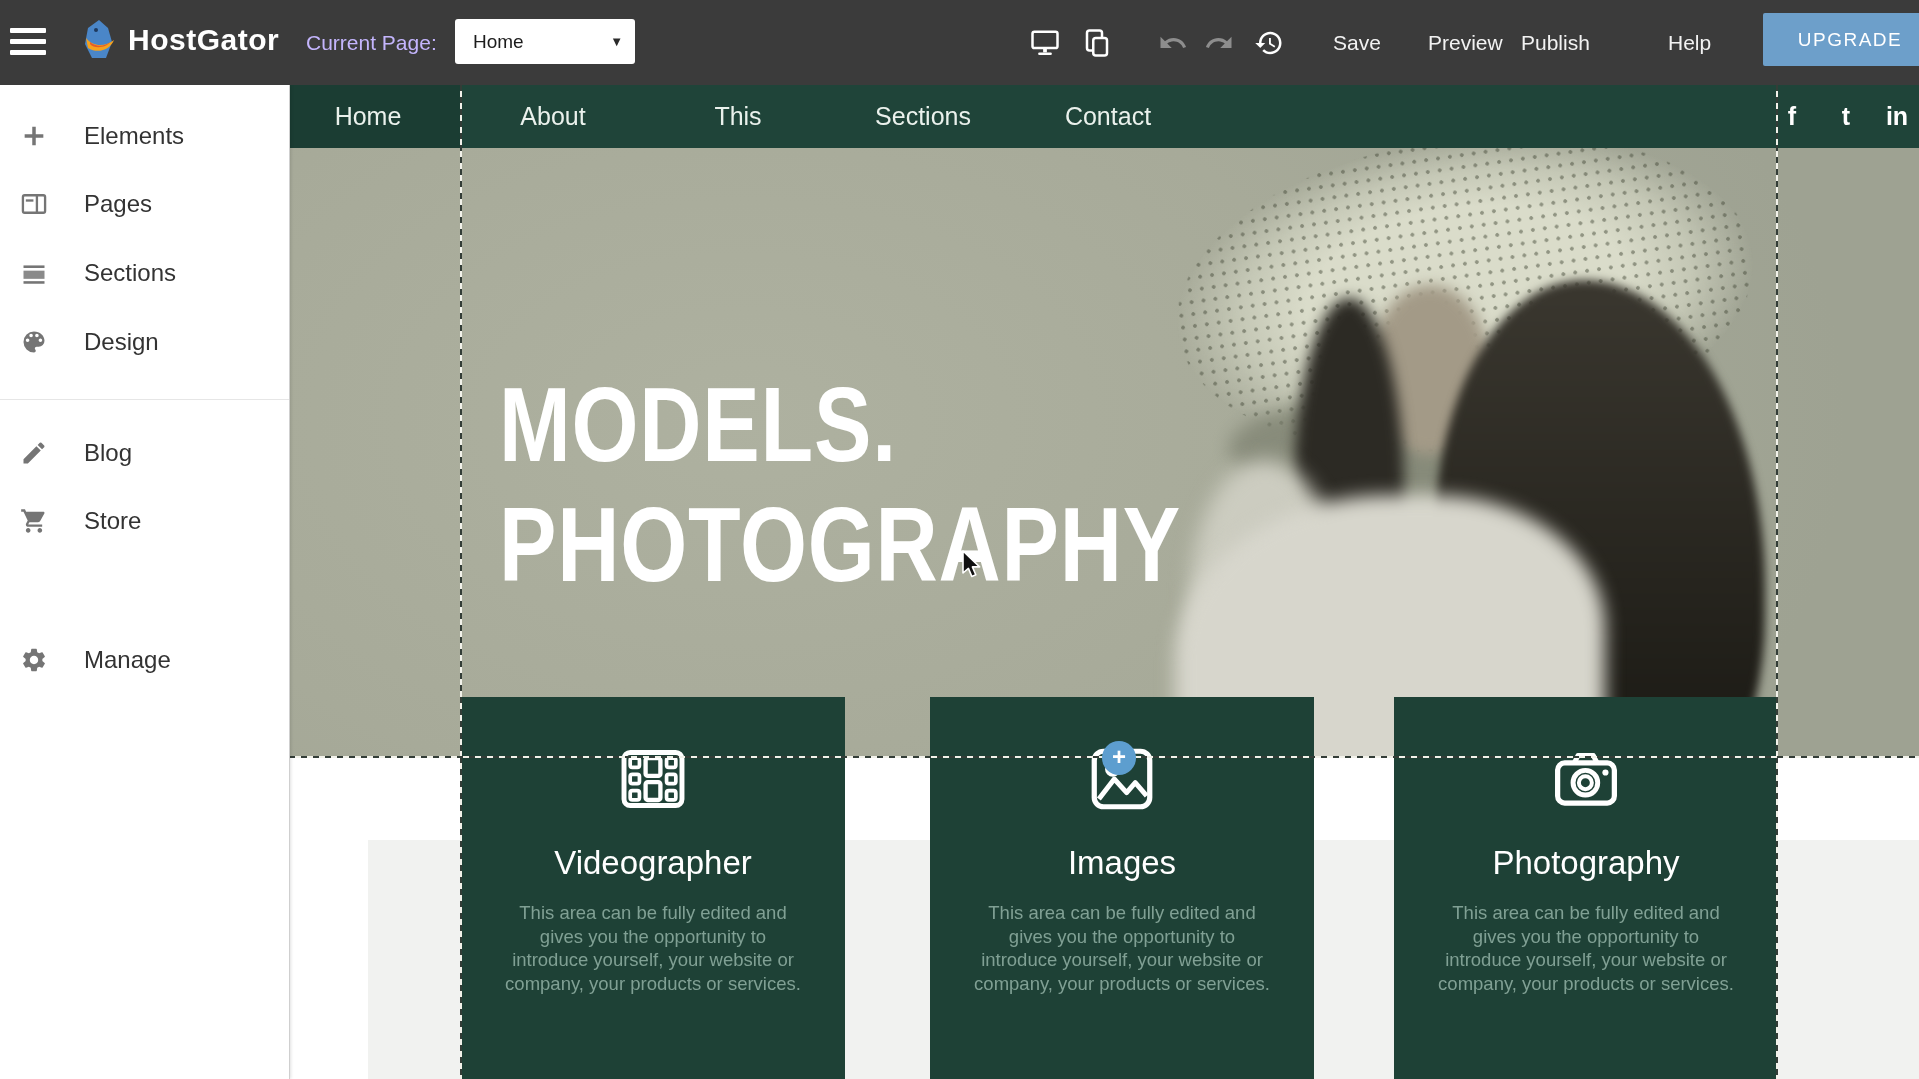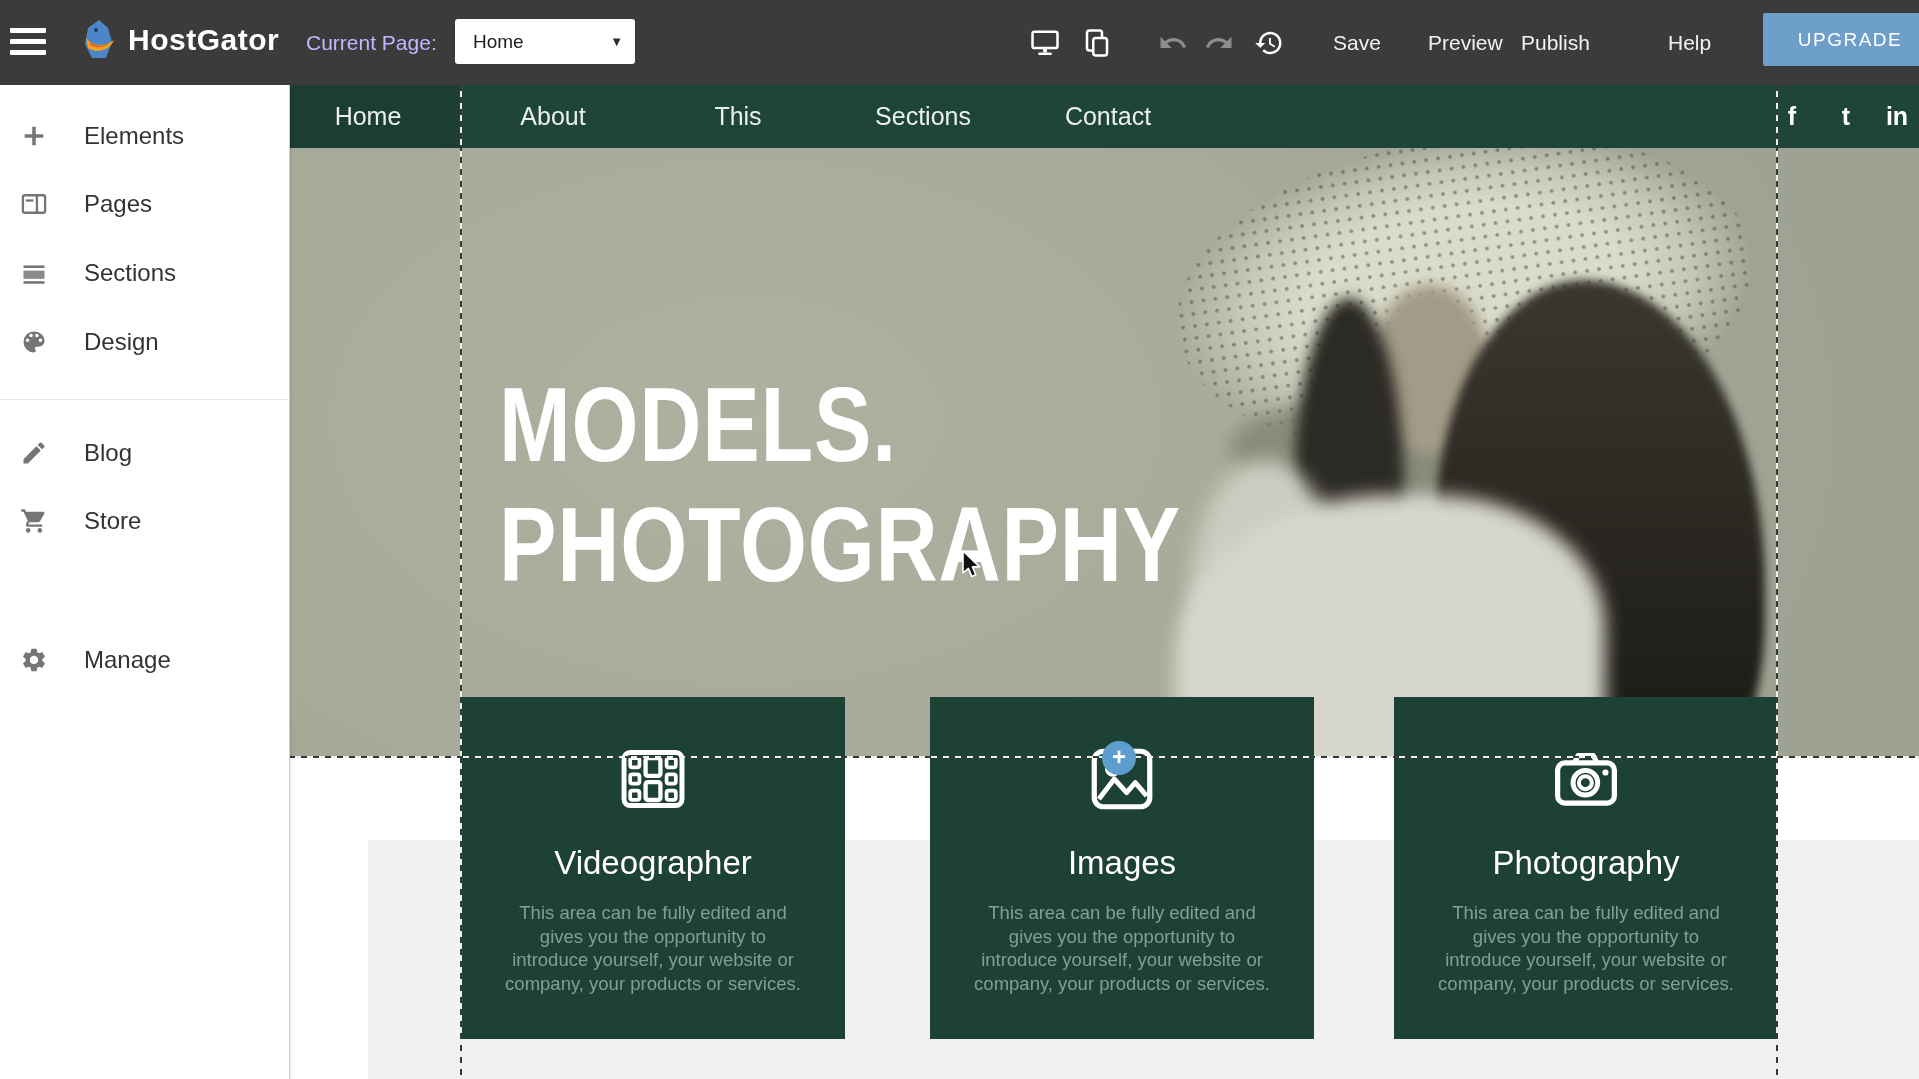--- a/index.html
+++ b/index.html
@@ -55,21 +55,21 @@
   .dress{left:886px;top:347px;width:430px;height:330px;border-radius:50% 40% 30% 30%;
         background:#d7d6cc;filter:blur(9px);}
   .shoulder{left:901px;top:312px;width:150px;height:280px;background:#ccccc0;filter:blur(10px);}
 
   .hero-title{position:absolute;left:210px;color:#fff;font-size:105px;font-weight:bold;line-height:1;
         letter-spacing:1px;transform:scaleX(.82);transform-origin:left;white-space:nowrap;}
   .hero-t1{top:224px;} .hero-t2{top:344px;}
 
   .gray-band{position:absolute;left:79px;top:755px;width:1551px;height:239px;background:#f1f2f0;}
 
-  .card{position:absolute;top:612px;width:384px;height:342px;background:#1e4136;z-index:5;cursor:pointer;}
+  .card{position:absolute;top:612px;width:384px;height:382px;background:#1e4136;z-index:5;cursor:pointer;}
   .card .cicon{position:absolute;left:155px;top:45px;width:74px;height:74px;}
   .card .ctitle{position:absolute;left:0;top:147px;width:384px;text-align:center;color:#fff;font-size:33px;}
   .card .cbody{position:absolute;left:0;top:204px;width:384px;text-align:center;color:#80a094;
                font-size:18.5px;line-height:23.5px;}
 
   .vguide{position:absolute;top:0;width:2px;height:994px;z-index:8;
           background:repeating-linear-gradient(180deg,#333d37 0 6px,#f2f2ea 6px 12px);}
   .hguide{position:absolute;left:0;top:671px;width:1630px;height:2px;z-index:8;
           background:repeating-linear-gradient(90deg,#333d37 0 6px,#f2f2ea 6px 12px);}
 

